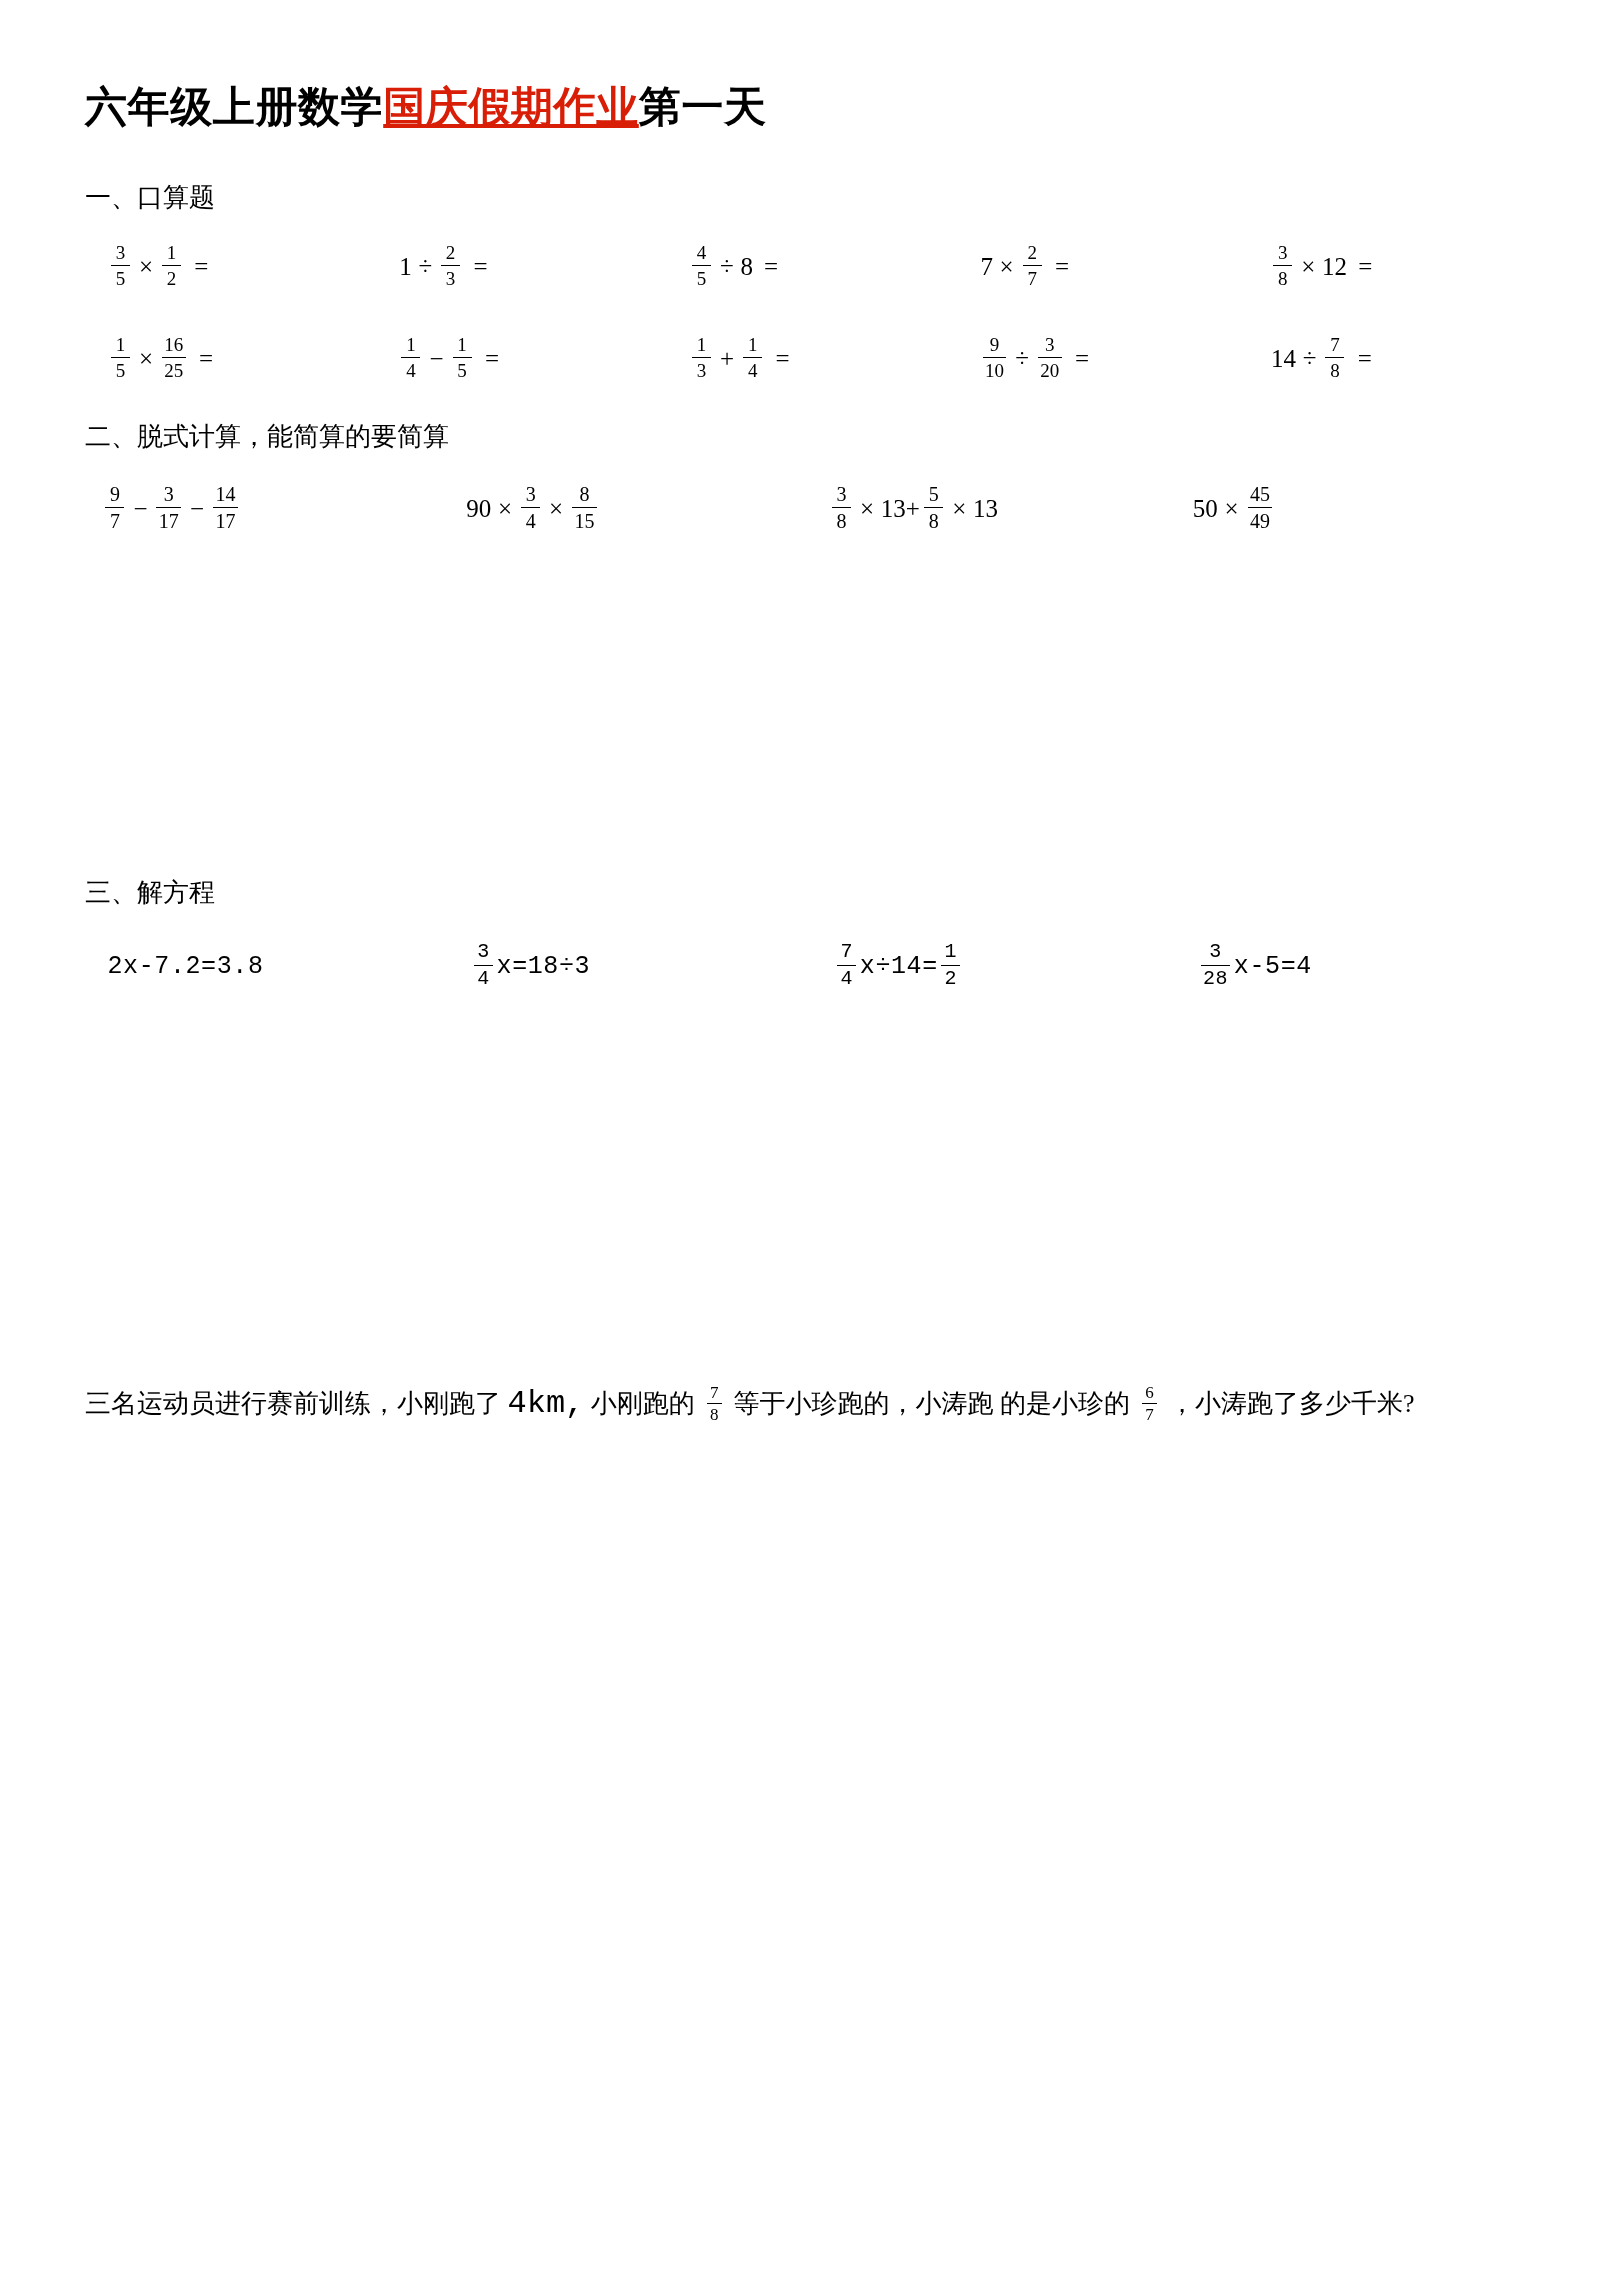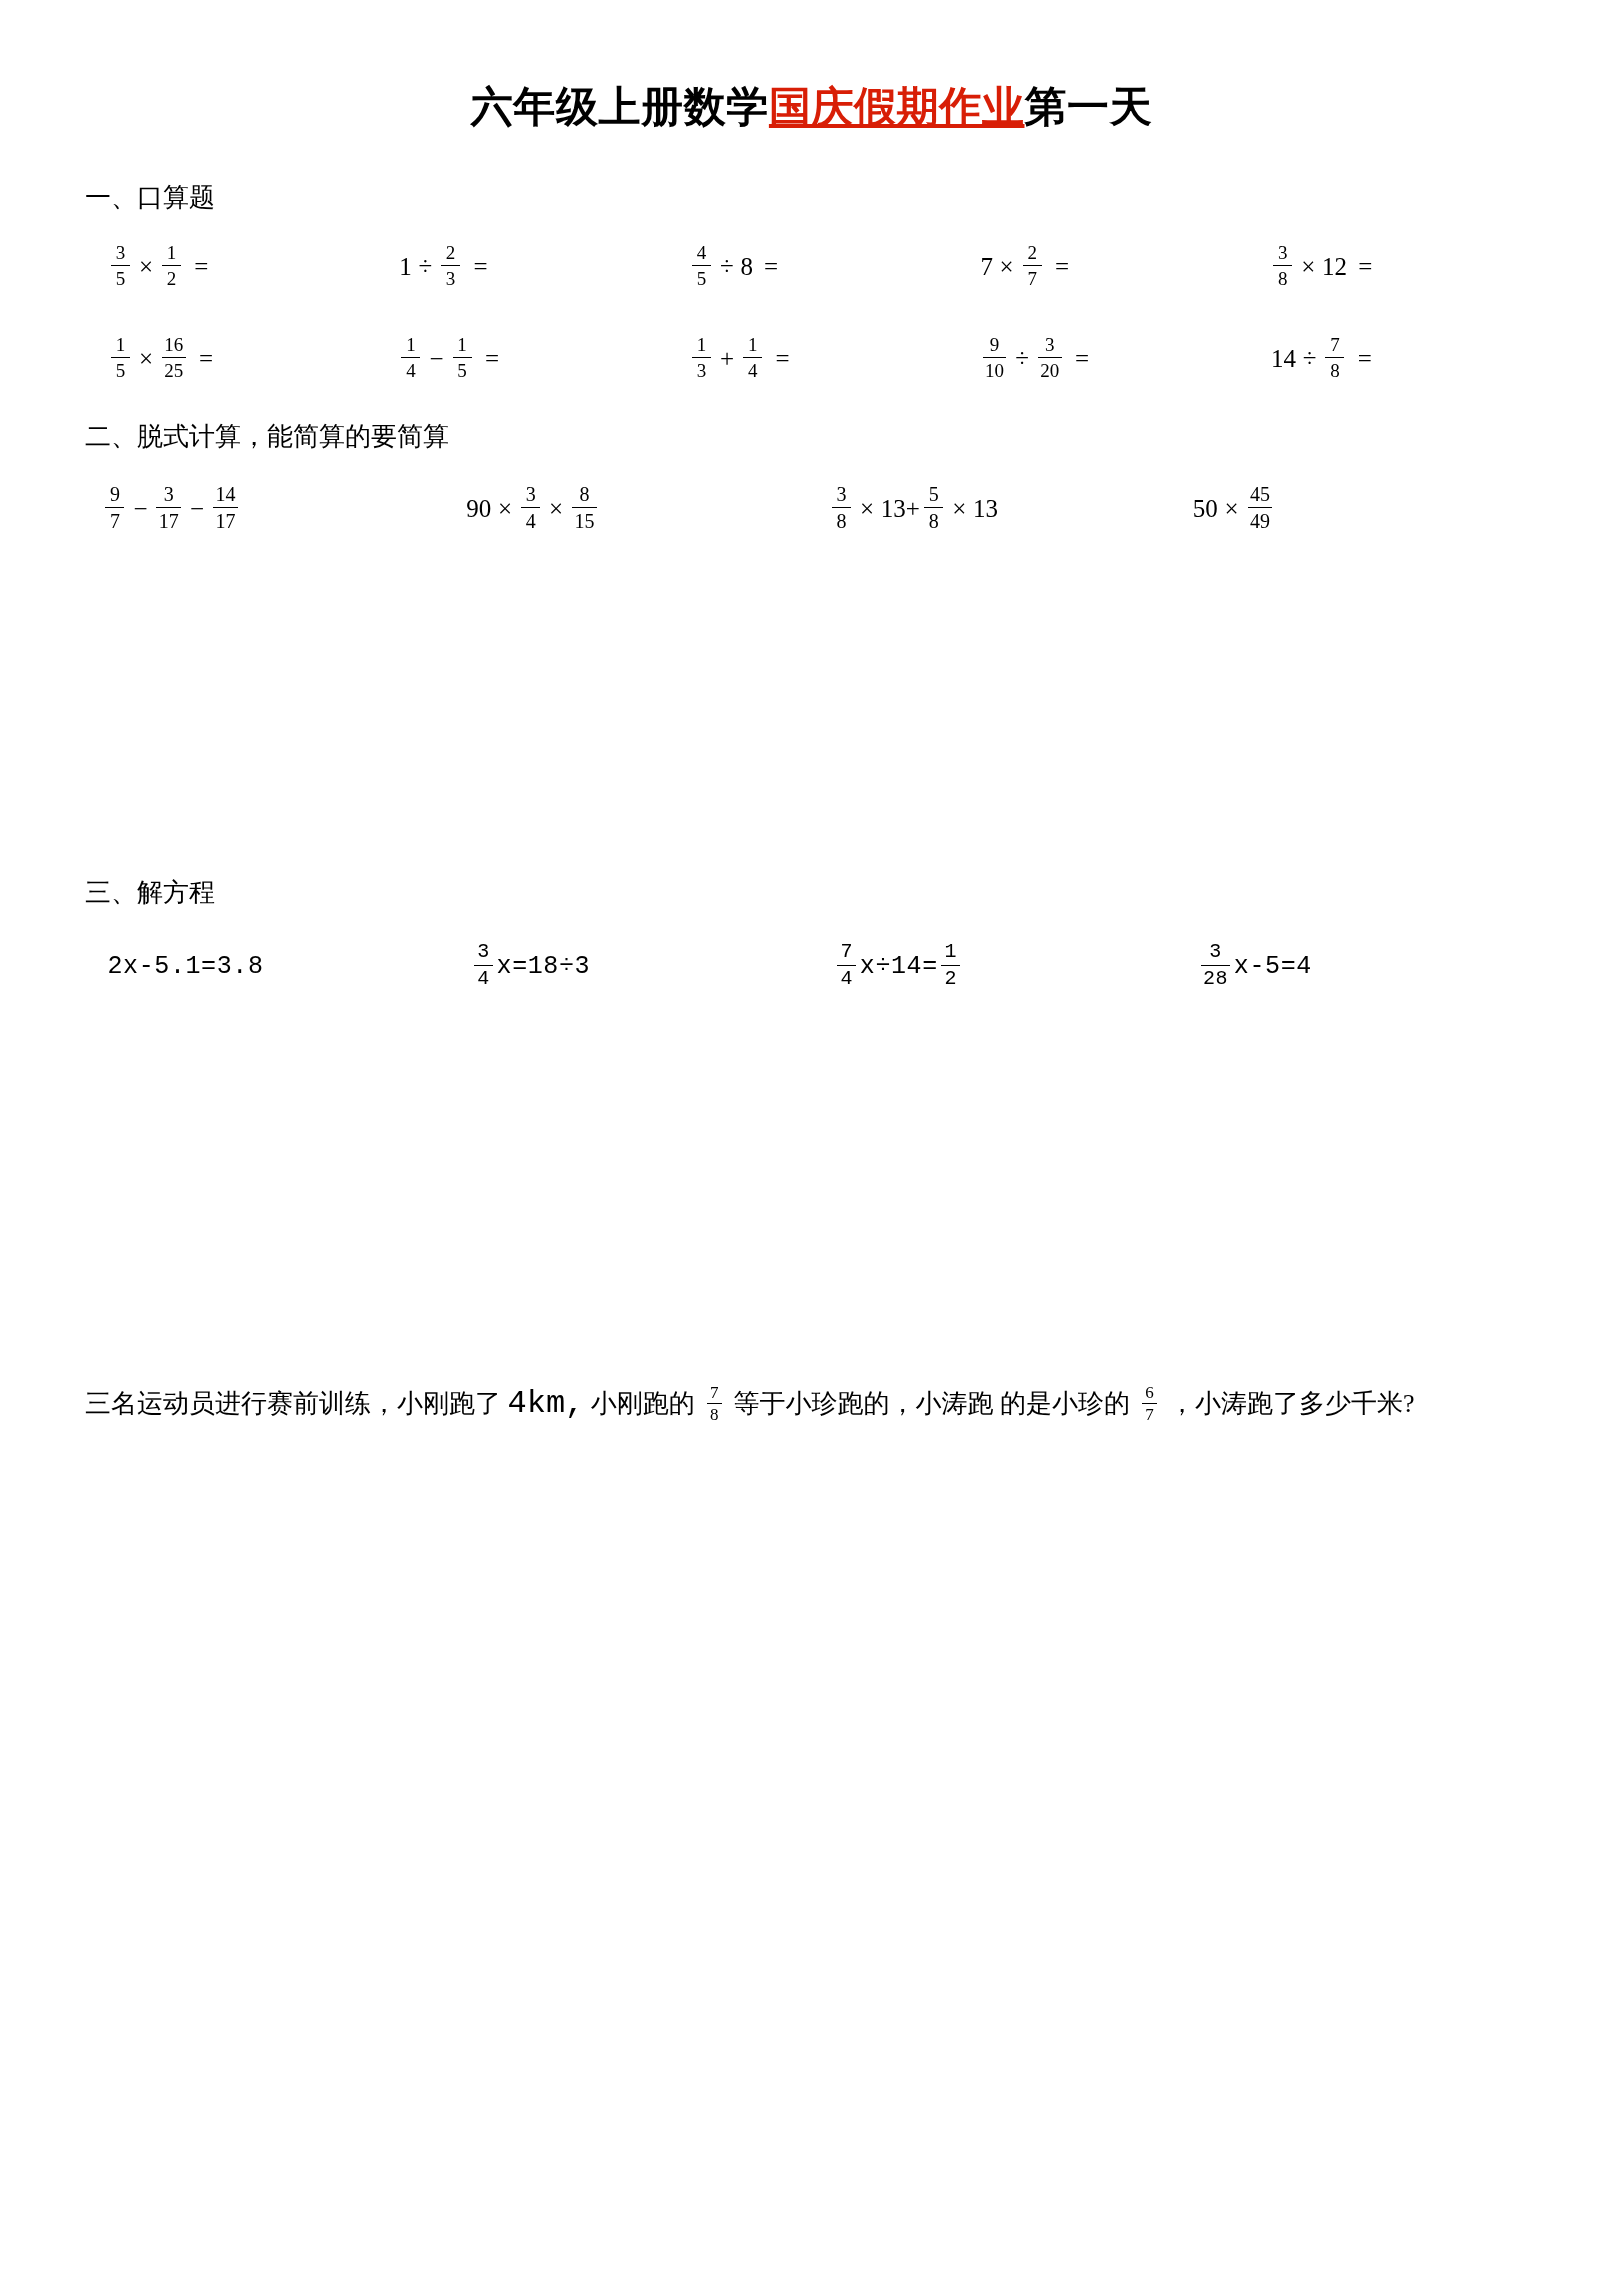--- a/index.html
+++ b/index.html
@@ -18,21 +18,20 @@
   .page {
     width: 1623px;
     height: 2295px;
     box-sizing: border-box;
     padding: 79px 85px 0 85px;
     position: relative;
   }
 
   
   .title {
-    text-align: center;
     font-size: 42px;
     font-weight: bold;
     letter-spacing: 0.6px;
     margin: 0 0 45px 0;
     white-space: nowrap;
   }
   .title .plain { color: #000; }
   .title .highlight {
     color: #d81e06;
     text-decoration: underline;
@@ -392,21 +391,21 @@
       </span>
     </div>
   </div>
 
   <div class="spacer-calc"></div>
 
   <div class="section-title">三、解方程</div>
 
   <div class="eq-row">
     <div class="cell">
-      <span class="eq-text">2x-5.1=3.8</span>
+      <span class="eq-text">2x-7.2=3.8</span>
     </div>
     <div class="cell">
       <span class="eq-text">
         <span class="frac big">
             <span class="num">3</span>
             <span class="bar"></span>
             <span class="den">4</span>
           </span>
           <span>x=18÷3</span>
       </span>

